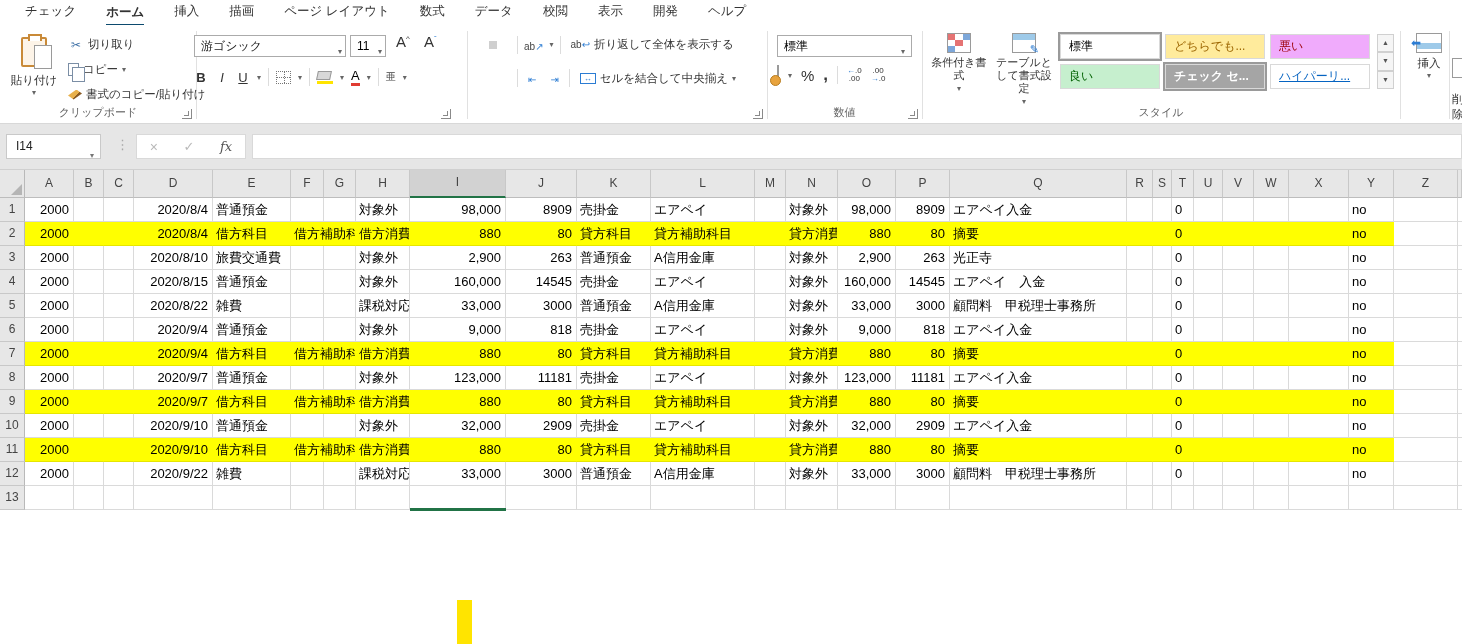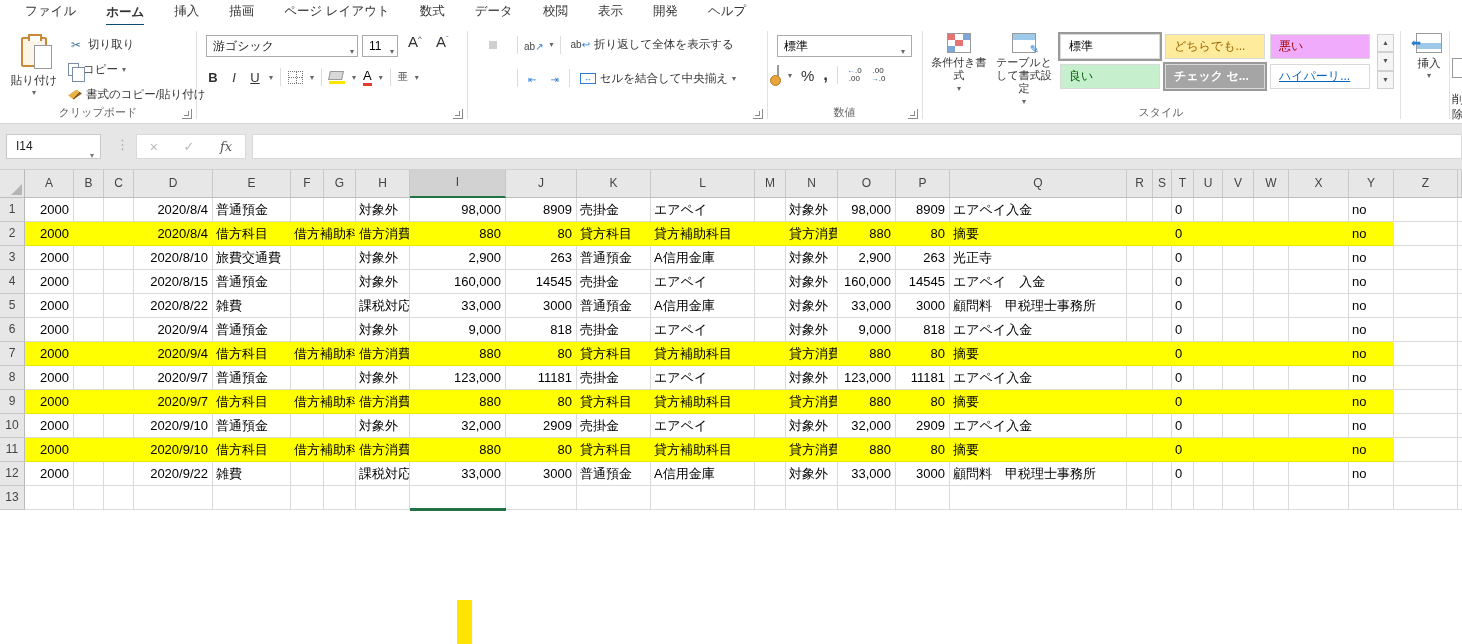--- a/index.html
+++ b/index.html
@@ -112,21 +112,21 @@
   .c.hl { background:#ffff00; border-right-color:#ffff00; border-bottom-color:#e6e600; }
   .sel-top { position:absolute; left:410px; top:508px; width:96px; height:3px; background:#217346; }
   .artifact { position:absolute; left:457px; top:600px; width:15px; height:44px; background:#ffe400; }
 </style>
 </head>
 <body>
 
 <div class="page">
 
   <div class="tabbar" id="tabbar">
-      <div class="tab"><span class="tlbl">ファイル</span></div>
+      <div class="tab"><span class="tlbl">チェック</span></div>
       <div class="tab active"><span class="tlbl">ホーム</span></div>
       <div class="tab"><span class="tlbl">挿入</span></div>
       <div class="tab"><span class="tlbl">描画</span></div>
       <div class="tab"><span class="tlbl">ページ レイアウト</span></div>
       <div class="tab"><span class="tlbl">数式</span></div>
       <div class="tab"><span class="tlbl">データ</span></div>
       <div class="tab"><span class="tlbl">校閲</span></div>
       <div class="tab"><span class="tlbl">表示</span></div>
       <div class="tab"><span class="tlbl">開発</span></div>
       <div class="tab"><span class="tlbl">ヘルプ</span></div>
@@ -158,21 +158,21 @@
           </div>
         <div class="rbtn">
             <span class="i-brush"></span>
             <span>書式のコピー/貼り付け</span>
           </div>
       </div>
       <div class="grp-label">クリップボード</div>
       <div class="launcher"></div>
     </div>
 
-    <div class="group" style="left:196px;width:271px">
+    <div class="group" style="left:184px;width:271px">
       <div class="fontname"><span>游ゴシック</span><span class="dd">▾</span></div>
       <div class="fontsize"><span>11</span><span class="dd">▾</span></div>
       <div class="fbig" style="left:212px">A<sup style="font-size:8px">^</sup></div>
       <div class="fbig" style="left:240px">A<sup style="font-size:8px;color:#2b7cd3">ˇ</sup></div>
       <div class="fontrow2">
         <span class="bi" style="font-weight:bold">B</span>
         <span class="bi" style="font-style:italic">I</span>
         <span class="bi" style="text-decoration:underline">U</span>
         <span class="chev">▾</span>
         <span class="vsep-sm"></span>

